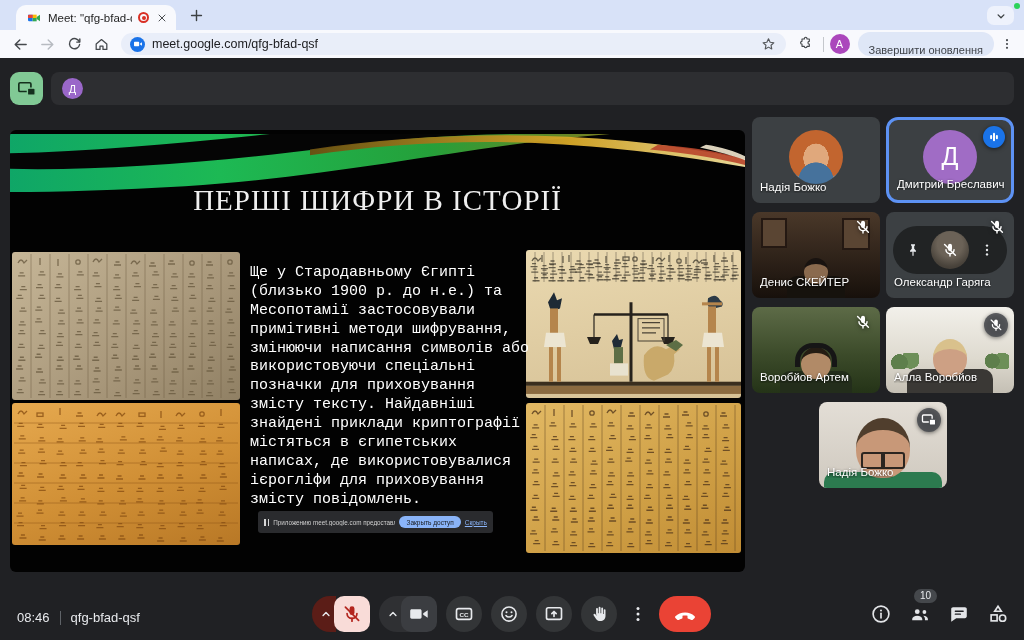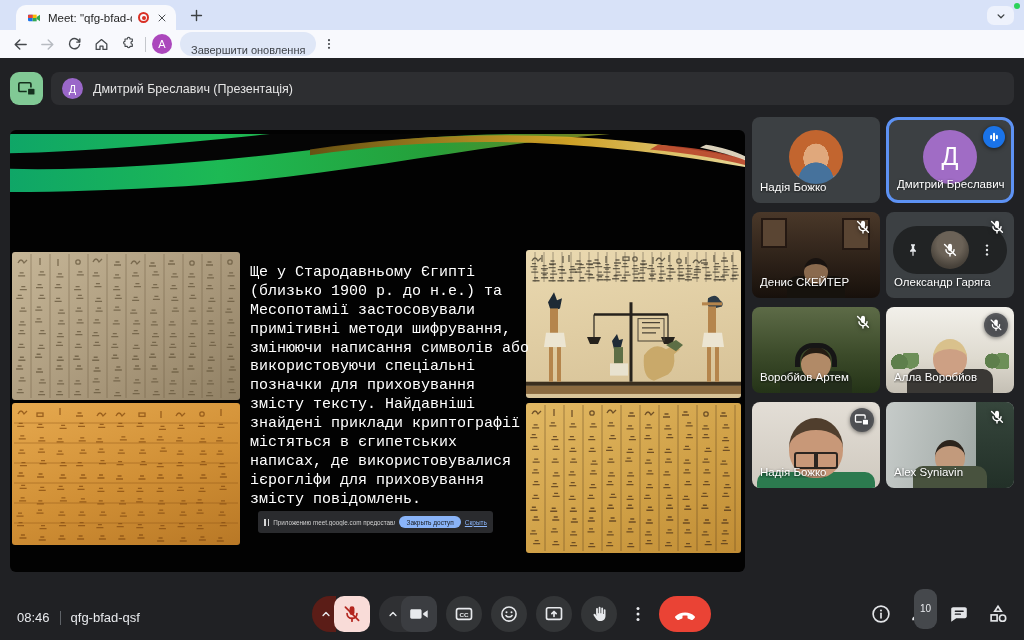--- a/index.html
+++ b/index.html
@@ -150,21 +150,21 @@
   .mic-main{width:36px;height:36px;background:#f9dcd8;border-radius:10px;color:#b3261e;padding:7px;margin-left:-2px}
   .cam-group{background:#2f3033;border-radius:18px}
   .cam-chev{width:22px;height:36px;background:none;padding:0 0 0 6px}
   .cam-main{width:36px;height:36px;background:#3b3d41;border-radius:10px;padding:7px}
   .round{width:36px;height:36px;border:none;border-radius:50%;background:#333537;color:#e8eaed;padding:8px}
   .dotsbtn{width:24px;height:36px;border:none;background:none;color:#e8eaed;padding:8px 2px}
   .endcall{width:52px;height:36px;border:none;border-radius:18px;background:#ea4335;color:#fff;padding:7px 14px}
   .right-icons{position:absolute;right:14px;bottom:14px;display:flex;gap:15px;align-items:center}
   .rbtn{position:relative;width:24px;height:24px;border:none;background:none;color:#e3e5e8;padding:1px}
   .badge{position:absolute;top:-13px;right:-5px;background:#45484c;color:#e8eaed;font-size:10px;
-         border-radius:9px;padding:14px 6px;line-height:12px}
+         border-radius:9px;padding:1px 6px;line-height:12px}
 </style>
 </head>
 <body>
 
 <div class="stage">
 
   <div class="tabstrip">
     <div class="tab">
       <span class="ic16">
           <svg viewBox="0 0 24 24">
@@ -205,20 +205,33 @@
     <button class="navbtn disabled"><svg viewBox="0 0 24 24">
           <path d="M4 12h14.5M13 5.5 19.5 12 13 18.5" fill="none" stroke="currentColor" stroke-width="2" stroke-linecap="round" stroke-linejoin="round"></path>
         </svg></button>
     <button class="navbtn"><svg viewBox="0 0 24 24">
           <path d="M18.8 8.2A7.2 7.2 0 1 0 19.2 12" fill="none" stroke="currentColor" stroke-width="2" stroke-linecap="round"></path>
           <path d="M19.5 4.3v4.3h-4.3" fill="none" stroke="currentColor" stroke-width="2" stroke-linecap="round" stroke-linejoin="round"></path>
         </svg></button>
     <button class="navbtn"><svg viewBox="0 0 24 24">
           <path d="M4.5 11.2 12 5l7.5 6.2V19h-5.4v-4.6h-4.2V19H4.5z" fill="none" stroke="currentColor" stroke-width="1.8" stroke-linejoin="round"></path>
         </svg></button>
+    <div class="omnibox">
+      <span class="omni-fav">
+          <span style="width:100%;height:100%;display:flex">
+            <svg viewBox="0 0 24 24">
+              <path fill="currentColor" d="M4 6.8h9.2c.9 0 1.6.7 1.6 1.6v7.2c0 .9-.7 1.6-1.6 1.6H4c-.9 0-1.6-.7-1.6-1.6V8.4c0-.9.7-1.6 1.6-1.6zm12.6 4.4 4.9-3.4v8.4l-4.9-3.4z"></path>
+            </svg>
+          </span>
+        </span>
+      <span class="url">meet.google.com/qfg-bfad-qsf</span>
+      <button class="star"><svg viewBox="0 0 24 24">
+            <path d="M12 4l2.3 4.9 5.2.6-3.9 3.6 1 5.2L12 15.7 7.4 18.3l1-5.2L4.5 9.5l5.2-.6z" fill="none" stroke="currentColor" stroke-width="1.6" stroke-linejoin="round"></path>
+          </svg></button>
+    </div>
     <button class="puzzle"><svg viewBox="0 0 24 24">
           <path d="M9.5 4.5h1.6a2 2 0 1 1 3.8 0h3.6V8a2 2 0 1 0 0 4.2v3.3h-3.4a2 2 0 1 1-4.2 0H7.5v-3.3a2 2 0 1 1 0-4.2V4.5z" fill="none" stroke="currentColor" stroke-width="1.7" stroke-linejoin="round"></path>
         </svg></button>
     <span class="tsep"></span>
     <button class="prof">A</button>
     <button class="update">Завершити оновлення</button>
     <button class="kebab"><svg viewBox="0 0 24 24">
           <g fill="currentColor">
             <circle cx="12" cy="5.4" r="1.8"></circle>
             <circle cx="12" cy="12" r="1.8"></circle>
@@ -230,21 +243,20 @@
   <div class="share-chip">
       <span style="width:100%;height:100%;display:flex">
         <svg viewBox="0 0 24 24">
           <rect x="2.2" y="4.5" width="14.5" height="10.5" rx="1.6" fill="none" stroke="currentColor" stroke-width="2"></rect>
           <rect x="12.5" y="11" width="9.3" height="8.5" rx="1.6" fill="currentColor" stroke="var(--chipbg,#202124)" stroke-width="1.6"></rect>
         </svg>
       </span>
     </div>
   <div class="presenter-bar">
     <span class="p-avatar">Д</span>
-    <span class="p-label">Дмитрий Бреславич (Презентація)</span>
   </div>
 
   <div class="slide">
     <svg class="wave" viewBox="0 0 735 62" preserveAspectRatio="none">
       <defs>
         <linearGradient id="wg1" x1="0" y1="0" x2="1" y2="0">
           <stop offset="0" stop-color="#0fa667"></stop>
             <stop offset=".35" stop-color="#1db954"></stop>
           <stop offset=".7" stop-color="#25a03a"></stop>
             <stop offset="1" stop-color="#7a7d1e"></stop>
@@ -254,20 +266,21 @@
             <stop offset=".6" stop-color="#d9a928"></stop>
           <stop offset="1" stop-color="#f3e3a0"></stop>
         </linearGradient>
       </defs>
       <path d="M0,0 H600 C470,10 330,44 175,54 C110,58 50,60 0,60 Z" fill="url(#wg1)"></path>
       <path d="M0,36 C90,38 200,30 320,14 C380,6 440,1 505,0 L260,0 C170,10 80,18 0,20 Z" fill="#050505"></path>
       <path d="M300,22 C430,2 560,2 735,34 L735,26 C590,-6 430,-4 300,16 Z" fill="url(#wg2)" opacity=".95"></path>
       <path d="M640,16 C680,20 712,26 735,32 L735,26 C714,19 682,13 648,11 Z" fill="#b8452b" opacity=".9"></path>
       <path d="M690,14 C708,18 724,23 735,27 L735,23 C726,18 710,13 696,11 Z" fill="#f2e8cf" opacity=".9"></path>
     </svg>
+    <div class="slide-title">ПЕРШІ ШИФРИ В ІСТОРІЇ</div>
 
     <div class="simg img1">
       <svg viewBox="0 0 228 148">
           <line x1="19" y1="2" x2="19" y2="146" stroke="#6a5b41" stroke-width="1" opacity="0.45"></line>
           <line x1="38" y1="2" x2="38" y2="146" stroke="#6a5b41" stroke-width="1" opacity="0.45"></line>
           <line x1="57" y1="2" x2="57" y2="146" stroke="#6a5b41" stroke-width="1" opacity="0.45"></line>
           <line x1="76" y1="2" x2="76" y2="146" stroke="#6a5b41" stroke-width="1" opacity="0.45"></line>
           <line x1="95" y1="2" x2="95" y2="146" stroke="#6a5b41" stroke-width="1" opacity="0.45"></line>
           <line x1="114" y1="2" x2="114" y2="146" stroke="#6a5b41" stroke-width="1" opacity="0.45"></line>
           <line x1="133" y1="2" x2="133" y2="146" stroke="#6a5b41" stroke-width="1" opacity="0.45"></line>
@@ -982,36 +995,20 @@
           <div class="head"></div>
           <div class="torso"></div>
         </div>
 
       <span class="top-ic circle"><svg viewBox="0 0 24 24">
             <rect x="2.2" y="4.5" width="14.5" height="10.5" rx="1.6" fill="none" stroke="currentColor" stroke-width="2"></rect>
             <rect x="12.5" y="11" width="9.3" height="8.5" rx="1.6" fill="currentColor" stroke="var(--chipbg,#202124)" stroke-width="1.6"></rect>
           </svg></span>
       <span class="tile-name">Надія Божко</span>
     </div>
-      <div class="tile scene-gray-room">
-      <div class="person">
-          <div class="head"></div>
-          <div class="torso"></div>
-        </div>
-
-      <span class="top-ic plain"><svg viewBox="0 0 24 24">
-            <g stroke="currentColor" fill="none" stroke-width="1.9" stroke-linecap="round">
-              <rect x="9.3" y="3.6" width="5.4" height="9.6" rx="2.7" fill="currentColor" stroke="none"></rect>
-              <path d="M6.6 11.5a5.4 5.4 0 0 0 10.8 0"></path>
-              <path d="M12 16.9v3"></path>
-              <path d="M4.8 4.6 19.2 19"></path>
-            </g>
-          </svg></span>
-      <span class="tile-name">Alex Syniavin</span>
-    </div>
     </div>
 
   <div class="status">
     <span>08:46</span>
     <span class="sdiv"></span>
     <span>qfg-bfad-qsf</span>
   </div>
 
   <div class="controls">
     <div class="ctl-group">

